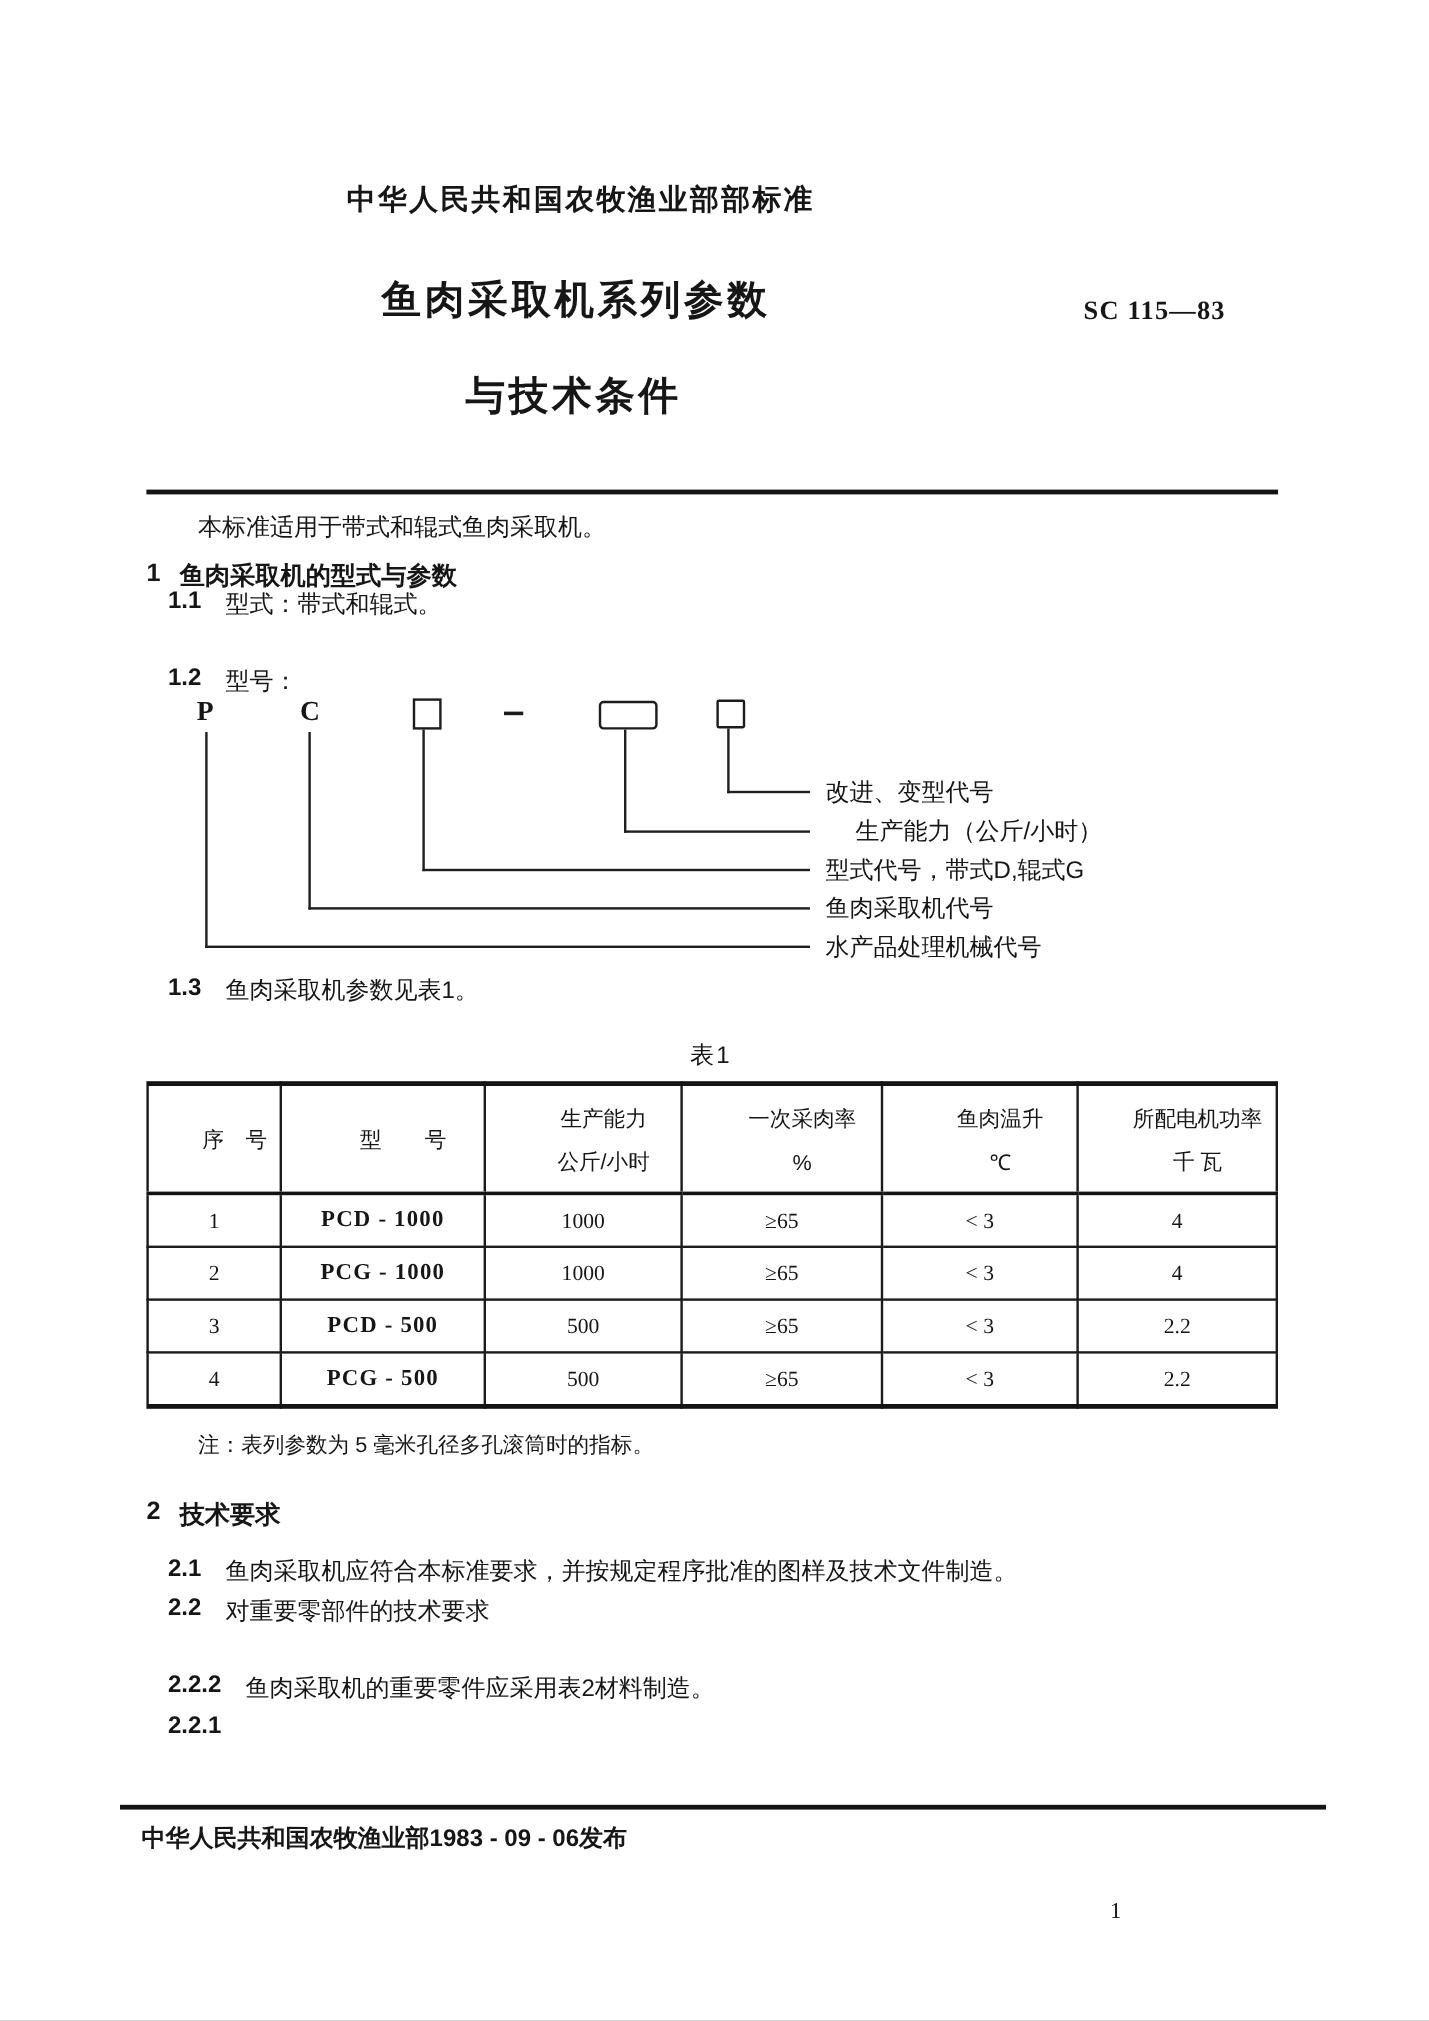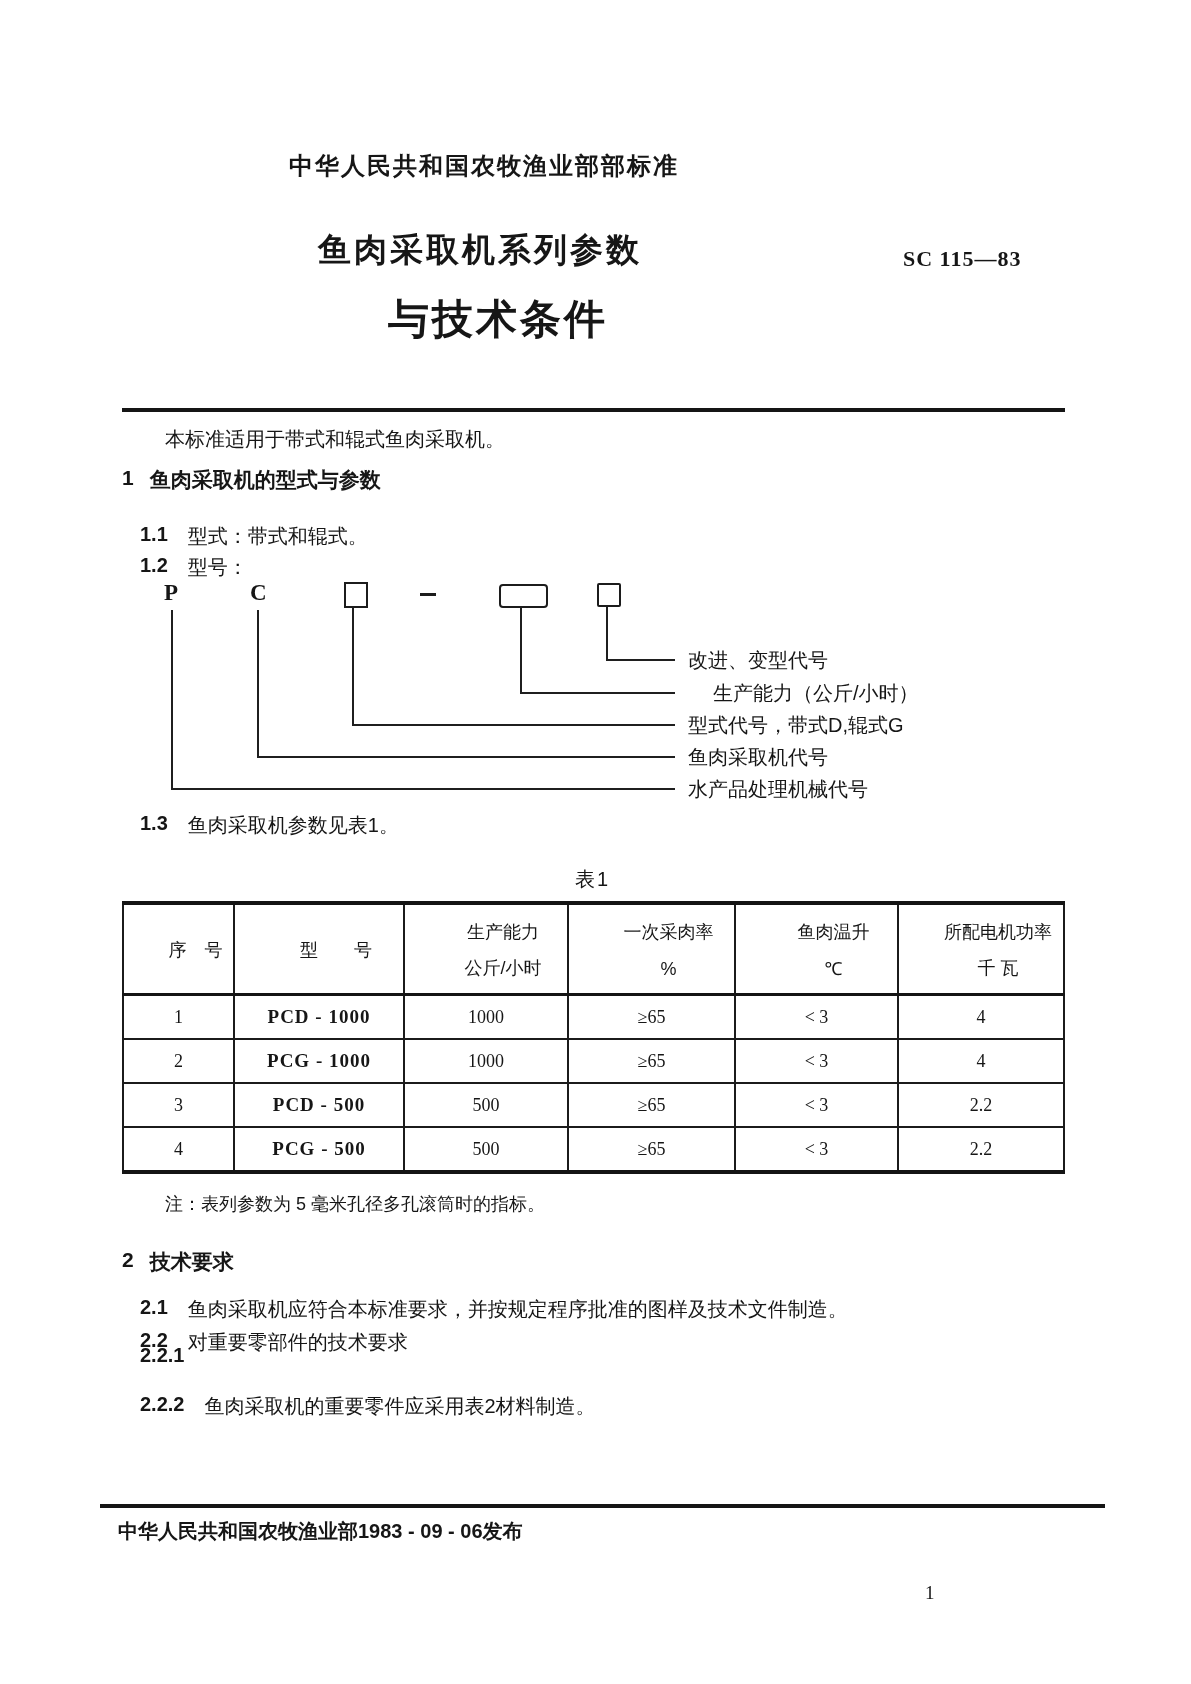--- a/index.html
+++ b/index.html
@@ -4,34 +4,34 @@
 <style>
   html,body{margin:0;padding:0;background:#888;}
   .page{
     position:relative;width:1191px;height:1684px;background:#ffffff;
     font-family:"Liberation Sans",sans-serif;color:#161616;overflow:hidden;
   }
   .abs{position:absolute;}
   
   .org{left:289px;top:150px;font-size:24px;font-weight:700;letter-spacing:2px;}
   .title1{left:318px;top:228px;font-size:33px;font-weight:700;letter-spacing:3px;}
-  .title2{left:388px;top:292px;font-size:41px;font-weight:700;letter-spacing:3px;}
+  .title2{left:388px;top:308px;font-size:33px;font-weight:700;letter-spacing:3px;}
   .scno{left:903px;top:246px;font-size:22px;font-weight:700;font-family:"Liberation Serif",serif;letter-spacing:1px;}
   .rule{left:122px;top:408px;width:943px;height:4px;background:#151515;}
   
   .intro{left:165px;top:426px;font-size:20px;}
   .h1{left:122px;top:466px;font-size:21px;font-weight:700;display:flex;gap:16px;}
   .clause{display:flex;gap:20px;font-size:20px;}
   .clause .cnum{font-weight:700;font-family:"Liberation Sans",sans-serif;}
-  .c11{left:140px;top:523px;}
+  .c11{left:140px;top:490px;}
   .c12{left:140px;top:554px;}
   .c13{left:140px;top:812px;}
   .c21{left:140px;top:1296px;}
   .c22{left:140px;top:1329px;}
-  .c221{left:140px;top:1344px;}
+  .c221{left:140px;top:1427px;}
   .c222{left:140px;top:1393px;}
   .h2{left:122px;top:1248px;font-size:21px;font-weight:700;display:flex;gap:16px;}
   
   .codeletter{font-family:"Liberation Serif",serif;font-weight:700;font-size:23px;top:580px;}
   .cp{left:164px;} .cc{left:250px;}
   .cbox{border:2px solid #1c1c1c;background:#fff;}
   .box1{left:344px;top:582px;width:20px;height:22px;}
   .dashline{left:420px;top:593px;width:16px;height:3px;background:#1c1c1c;}
   .box2{left:499px;top:584px;width:45px;height:20px;border-radius:4px;}
   .box3{left:597px;top:583px;width:20px;height:20px;border-radius:2px;}

